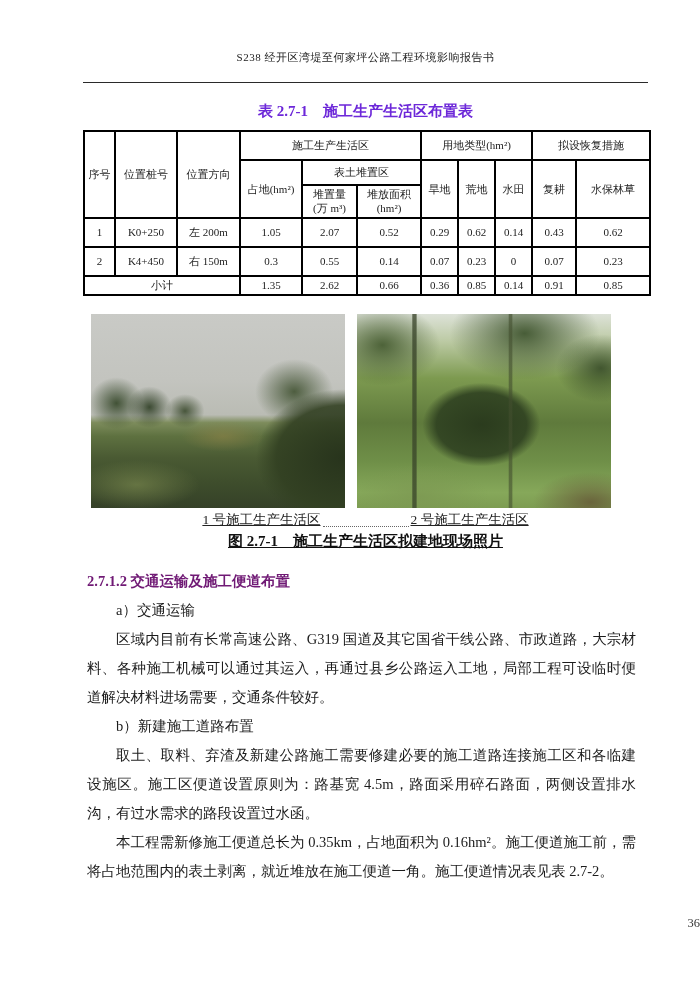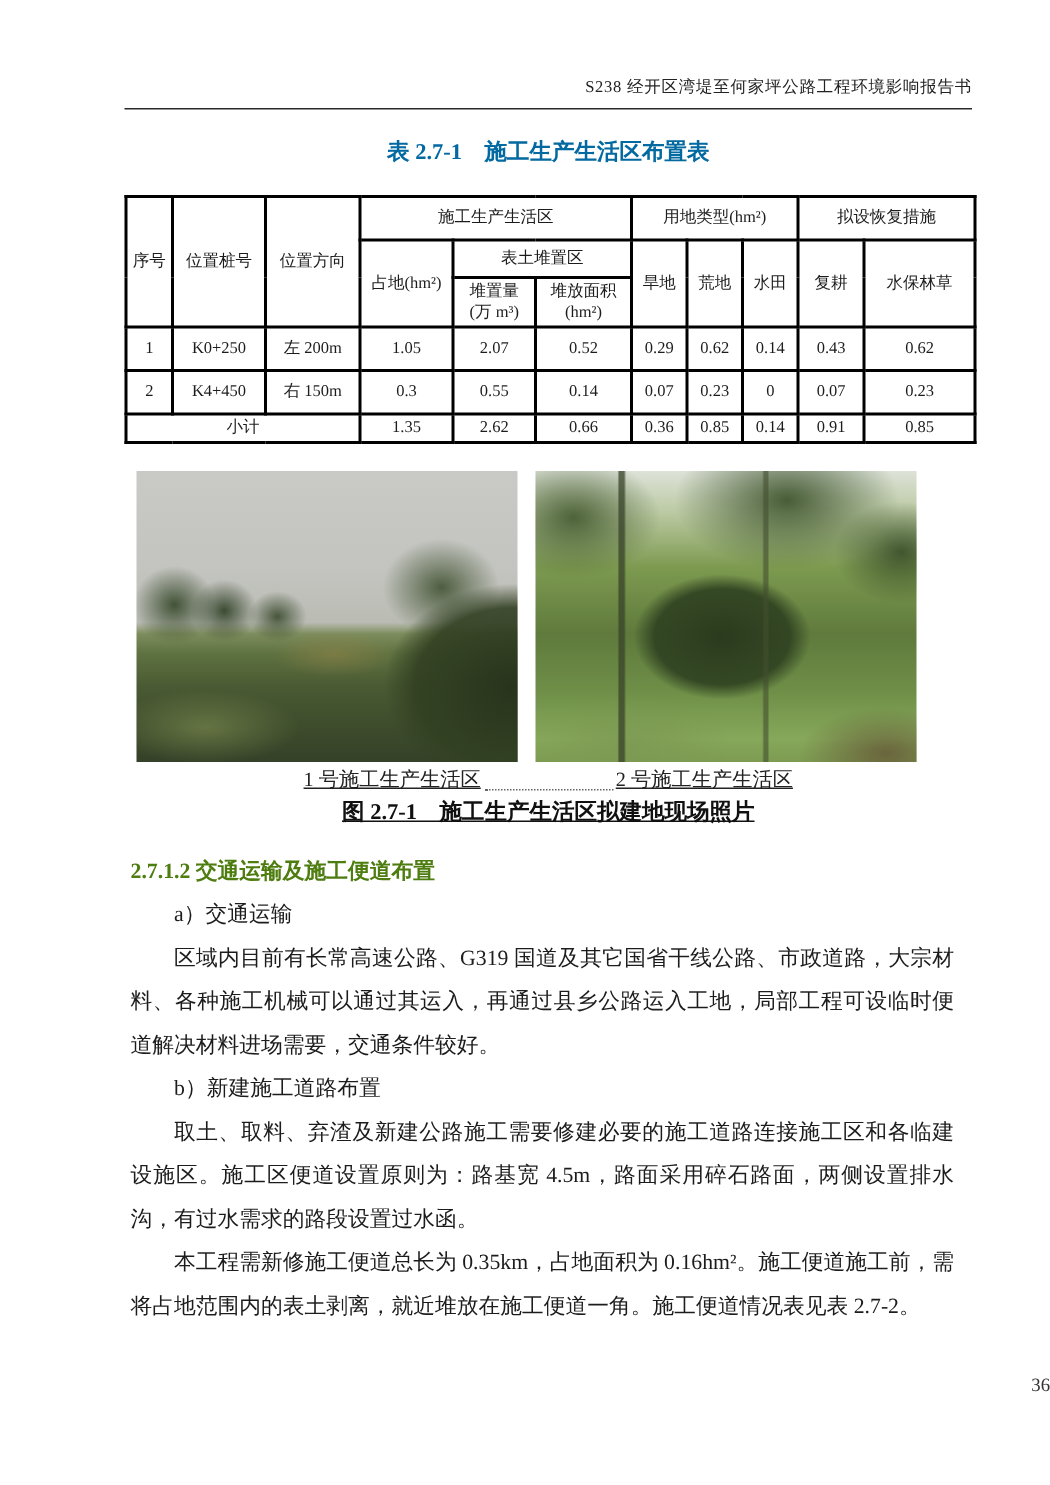--- a/index.html
+++ b/index.html
@@ -6,28 +6,28 @@
   body{
     width:700px;height:990px;background:#ffffff;
     font-family:"Liberation Serif","DejaVu Serif",serif;
     color:#1c1c1c;
   }
   .page{position:relative;width:700px;height:990px;overflow:hidden;background:#fff;}
   .content{position:absolute;left:83px;top:50px;width:565px;}
 
   
   .running-header{
-    text-align:right;font-size:11px;letter-spacing:.5px;color:#222;
-    padding-bottom:7px;border-bottom:1.5px solid #2a2a2a;
+    text-align:center;font-size:11px;letter-spacing:.5px;color:#222;
+    padding-bottom:17px;border-bottom:1.5px solid #2a2a2a;
   }
 
   
   .table-title{
-    margin:19px 0 19px 0;text-align:center;
-    font-size:15px;font-weight:bold;color:#0369a1;
+    margin:19px 0 9px 0;text-align:center;
+    font-size:15px;font-weight:bold;color:#6d28d9;
   }
 
   
   table.layout{
     width:566px;border-collapse:collapse;table-layout:fixed;
     font-size:11px;color:#1c1c1c;margin:0 auto;
   }
   table.layout td{
     border:2px solid #000000;text-align:center;vertical-align:middle;
     padding:1px 2px;line-height:1.3;
@@ -78,21 +78,21 @@
 
   
   .fig-caption{
     margin-top:3px;text-align:center;
     font-size:15px;font-weight:bold;text-decoration:underline;color:#111;
   }
 
   
   .sec-heading{
     margin:15px 0 0 0;font-size:14.5px;font-weight:bold;
-    line-height:30px;color:#4d7c0f;padding-left:4px;
+    line-height:30px;color:#701a75;padding-left:4px;
   }
   .item{margin:0;font-size:14.5px;line-height:29px;text-indent:2em;padding-left:4px;}
   .para{
     margin:0;font-size:14.5px;line-height:29px;text-indent:2em;
     text-align:justify;padding-left:4px;padding-right:12px;
   }
 
   
   .page-number{
     position:absolute;left:0;right:0;top:916px;

